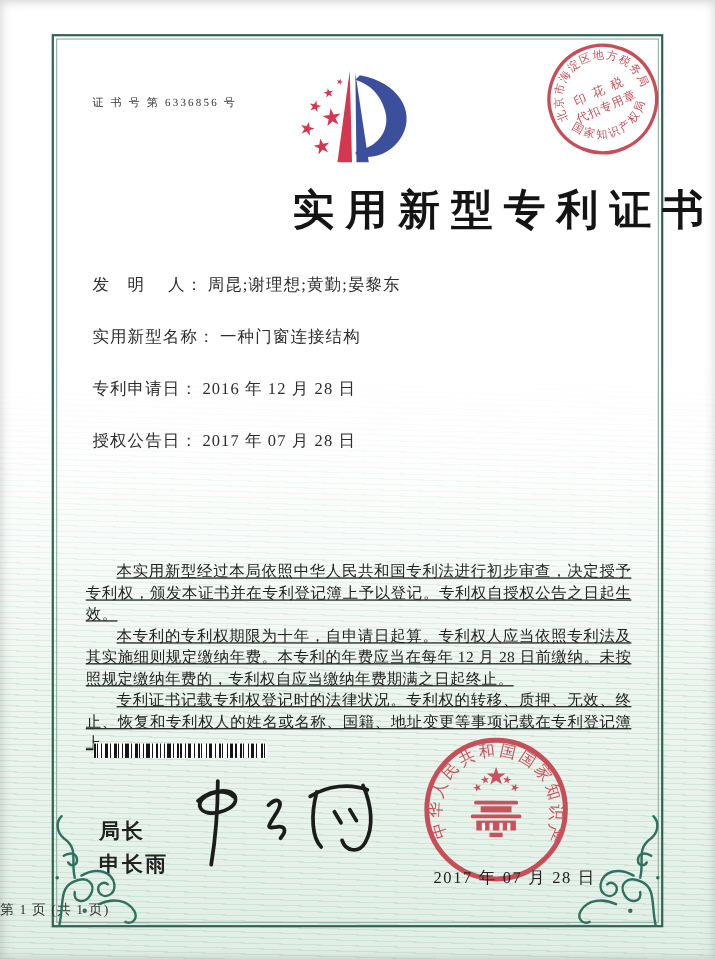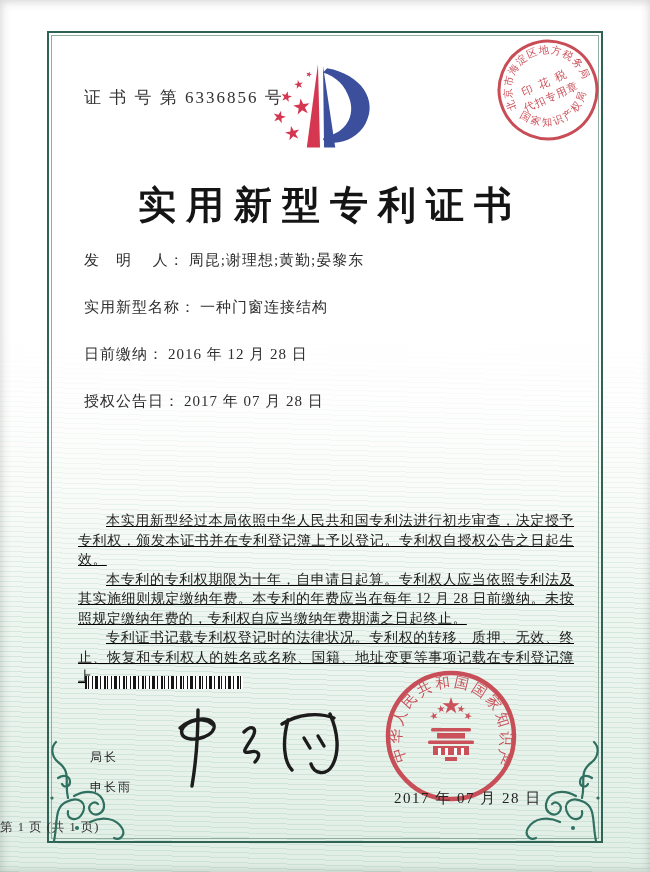--- a/index.html
+++ b/index.html
@@ -17,26 +17,26 @@
   .photo::after{
     content:"";position:absolute;inset:0;pointer-events:none;
     box-shadow: inset 0 3px 8px rgba(60,60,60,.12), inset 4px 0 10px rgba(60,60,60,.07), inset -3px -3px 10px rgba(60,60,60,.06);
   }
   .frame{
     position:absolute;left:47px;top:31px;width:552px;height:808px;
     border:2px solid #2e6355;
   }
   .frame::after{content:"";position:absolute;inset:2px;border:1px solid #8fae9f;}
   .cert-no{
-    position:absolute;left:84px;top:86px;font-size:17px;letter-spacing:2px;color:#333;
+    position:absolute;left:84px;top:86px;font-size:10px;letter-spacing:2px;color:#333;
   }
   .logo{position:absolute;left:256px;top:54px;width:128px;height:110px;}
   .tax-stamp{position:absolute;left:492px;top:34px;width:112px;height:112px;transform:rotate(-24deg);opacity:.92;}
   .title{
-    position:absolute;left:0;right:0;top:180px;text-align:center;
+    position:absolute;left:0;right:0;top:166px;text-align:right;
     font-size:38px;font-weight:700;letter-spacing:10px;text-indent:10px;color:#141414;
   }
   .fields{position:absolute;left:84px;top:252px;width:480px;}
   .field-row{font-size:15px;color:#2d2d2d;line-height:16px;margin-bottom:31px;white-space:nowrap;}
   .field-row .lab{letter-spacing:1px;}
   .field-row .val{margin-left:4px;letter-spacing:1px;}
   .paras{position:absolute;left:78px;top:511px;width:496px;text-decoration:underline;}
   .paras p{
     margin:0;font-size:14px;line-height:19.5px;text-align:justify;
     text-indent:2em;color:#222;letter-spacing:.4px;
@@ -44,21 +44,21 @@
   .barcode{
     position:absolute;left:85px;top:676px;width:158px;height:13px;
     background:repeating-linear-gradient(90deg,
       #151515 0 2px,#fff 2px 3px,#151515 3px 4px,#fff 4px 7px,
       #151515 7px 8px,#fff 8px 10px,#151515 10px 13px,#fff 13px 15px,
       #151515 15px 16px,#fff 16px 19px);
   }
   .director{
     position:absolute;left:90px;top:742px;
     font-family:"Liberation Sans","DejaVu Sans",sans-serif;
-    font-size:12px;font-weight:400;color:#222;line-height:30px;letter-spacing:2px;
+    font-size:19px;font-weight:700;color:#222;line-height:30px;letter-spacing:2px;
   }
   .signature{position:absolute;left:158px;top:702px;width:190px;height:92px;z-index:3;}
   .main-seal{position:absolute;left:381px;top:666px;width:140px;height:140px;z-index:2;opacity:.9;}
   .issue-date{position:absolute;left:394px;top:789px;font-size:15px;color:#222;letter-spacing:1.5px;z-index:3;}
   .footer{position:absolute;left:0;right:0;top:819px;text-align:left;font-size:12.5px;color:#333;letter-spacing:1px;}
   .flourish{position:absolute;z-index:1;}
   .flourish.bl{left:44px;bottom:28px;}
   .flourish.br{right:44px;bottom:28px;transform:scaleX(-1);}
 </style>
 </head>
@@ -129,21 +129,21 @@
   <div class="title">实用新型专利证书</div>
 
   <div class="fields">
     <div class="field-row">
       <span class="lab">发　明　 人：</span><span class="val">周昆;谢理想;黄勤;晏黎东</span>
     </div>
     <div class="field-row">
       <span class="lab">实用新型名称：</span><span class="val">一种门窗连接结构</span>
     </div>
     <div class="field-row">
-      <span class="lab">日前缴纳：</span><span class="val">2016 年 12 月 28 日</span>
+      <span class="lab">专利申请日：</span><span class="val">2016 年 12 月 28 日</span>
     </div>
     <div class="field-row">
       <span class="lab">授权公告日：</span><span class="val">2017 年 07 月 28 日</span>
     </div>
   </div>
 
   <div class="paras">
     <p>本实用新型经过本局依照中华人民共和国专利法进行初步审查，决定授予专利权，颁发本证书并在专利登记簿上予以登记。专利权自授权公告之日起生效。</p>
     <p>本专利的专利权期限为十年，自申请日起算。专利权人应当依照专利法及其实施细则规定缴纳年费。本专利的年费应当在每年 12 月 28 日前缴纳。未按照规定缴纳年费的，专利权自应当缴纳年费期满之日起终止。</p>
     <p>专利证书记载专利权登记时的法律状况。专利权的转移、质押、无效、终止、恢复和专利权人的姓名或名称、国籍、地址变更等事项记载在专利登记簿上。</p>

